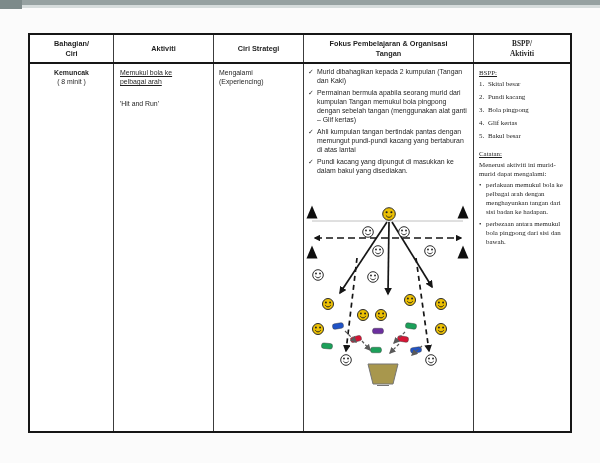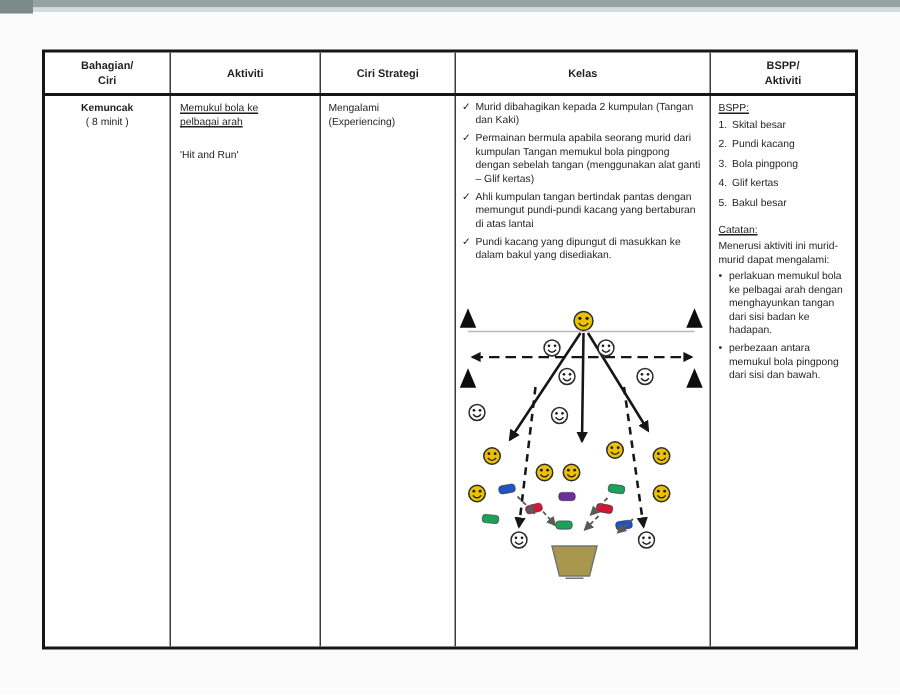--- a/index.html
+++ b/index.html
@@ -13,21 +13,21 @@
   .scan-corner{position:absolute;left:0;top:0;width:22px;height:9px;background:#7d8a8a;}
 
   .lesson-table{
     position:absolute;left:28px;top:33px;width:544px;height:400px;
     background:#fff;border:2px solid #161616;box-sizing:border-box;
     display:flex;flex-direction:column;
   }
   .hrow{display:flex;flex:0 0 27px;border-bottom:2px solid #161616;}
   .brow{display:flex;flex:1 1 auto;min-height:0;}
   .c{box-sizing:border-box;border-right:1px solid #3c3c3c;}
-  .c:last-child{border-right:none;}
+  .c:last-child{border-right:none;font-family:Liberation Serif, serif;}
   .c1{flex:0 0 84px;}
   .c2{flex:0 0 100px;}
   .c3{flex:0 0 90px;}
   .c4{flex:0 0 170px;position:relative;}
   .c5{flex:1 1 auto;}
 
   .hcell{display:flex;flex-direction:column;align-items:center;justify-content:center;
     font-weight:bold;font-size:7.3px;line-height:1.3;text-align:center;}
 
   .bcell{padding:5px 4px;font-size:6.9px;line-height:1.3;}
@@ -69,21 +69,22 @@
       <div>Bahagian/</div>
       <div>Ciri</div>
     </div>
     <div class="c c2 hcell">
       <div>Aktiviti</div>
     </div>
     <div class="c c3 hcell">
       <div>Ciri Strategi</div>
     </div>
     <div class="c c4 hcell">
-      <div>Kelas</div>
+      <div>Fokus Pembelajaran &amp; Organisasi</div>
+      <div>Tangan</div>
     </div>
     <div class="c c5 hcell">
       <div>BSPP/</div>
       <div>Aktiviti</div>
     </div>
   </div>
 
   <div class="brow">
     <div class="c c1">
       <div class="bcell bcell-center">

